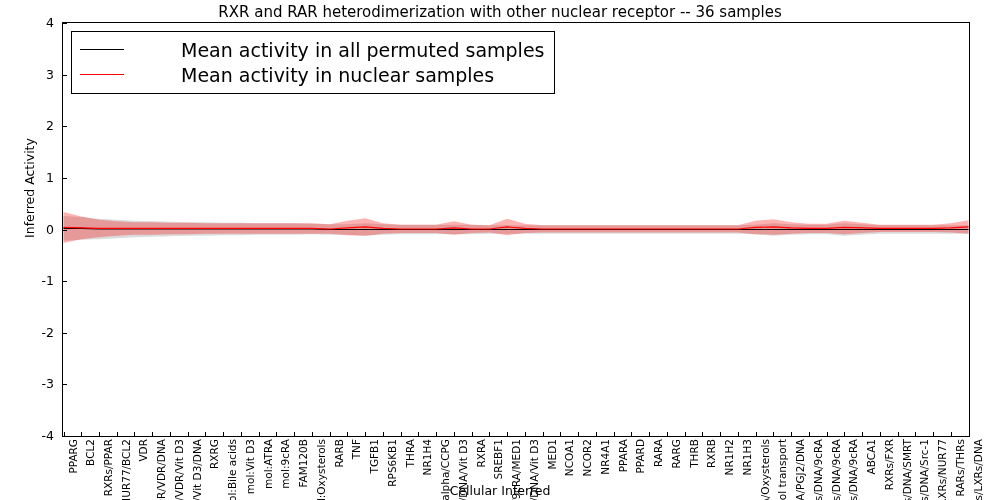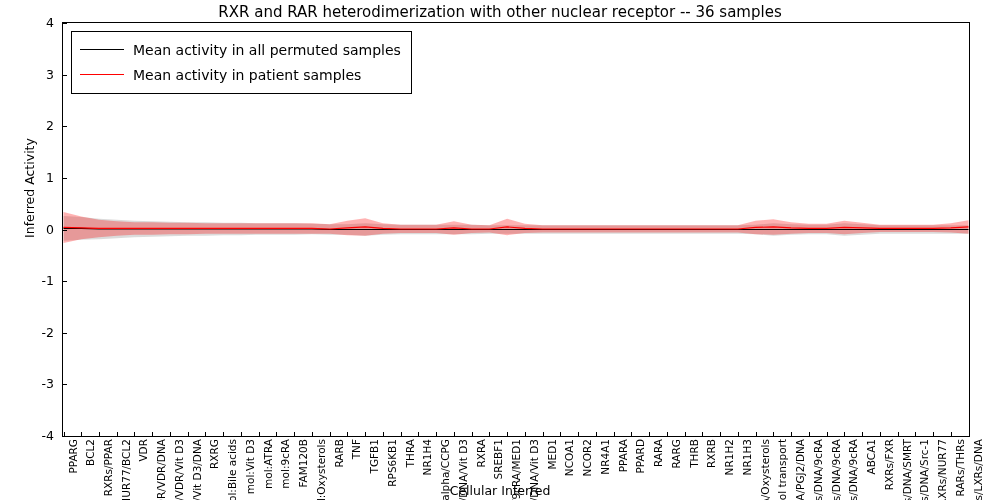--- a/index.html
+++ b/index.html
@@ -107,22 +107,23 @@
     height: 25px;
   }
   .legend-swatch {
     width: 44px;
     height: 0;
     border-top-width: 1.4px;
     border-top-style: solid;
     margin-right: 9px;
   }
   .legend-text {
-    font-size: 14px;
-    color: #000;
+    font-size: 19px;
+    color: #000;
+    margin-left: 48px;
   }
   svg.overlay {
     position: absolute;
     left: 0;
     top: 0;
   }
 </style>
 </head>
 <body>
 
@@ -272,18 +273,18 @@
         <div class="xtick-mark" style="left: 905.5px; bottom: 0px; height: 4px;"></div>
       </div>
 
     <div id="legend">
       <div class="legend-row">
         <span class="legend-swatch" id="legend-swatch-0" style="border-top-color: rgb(0, 0, 0);"></span>
         <span class="legend-text">Mean activity in all permuted samples</span>
       </div>
       <div class="legend-row">
         <span class="legend-swatch" id="legend-swatch-1" style="border-top-color: rgb(255, 0, 0);"></span>
-        <span class="legend-text">Mean activity in patient samples</span>
+        <span class="legend-text">Mean activity in nuclear samples</span>
       </div>
     </div>
   </div>
 
 </div>
 
 </body></html>

